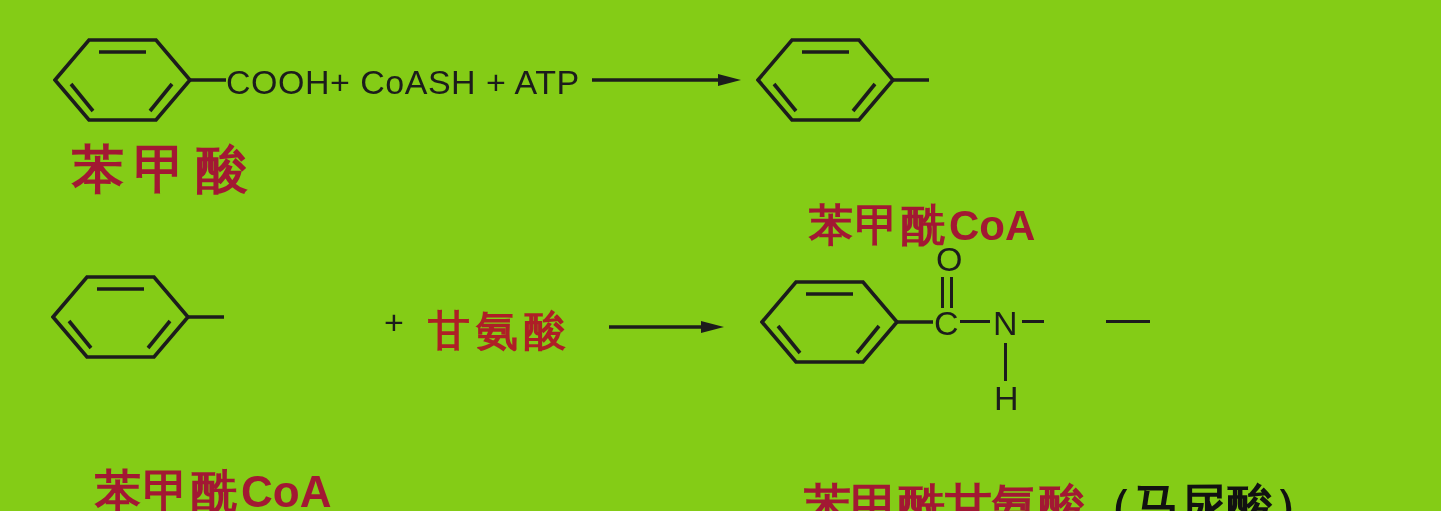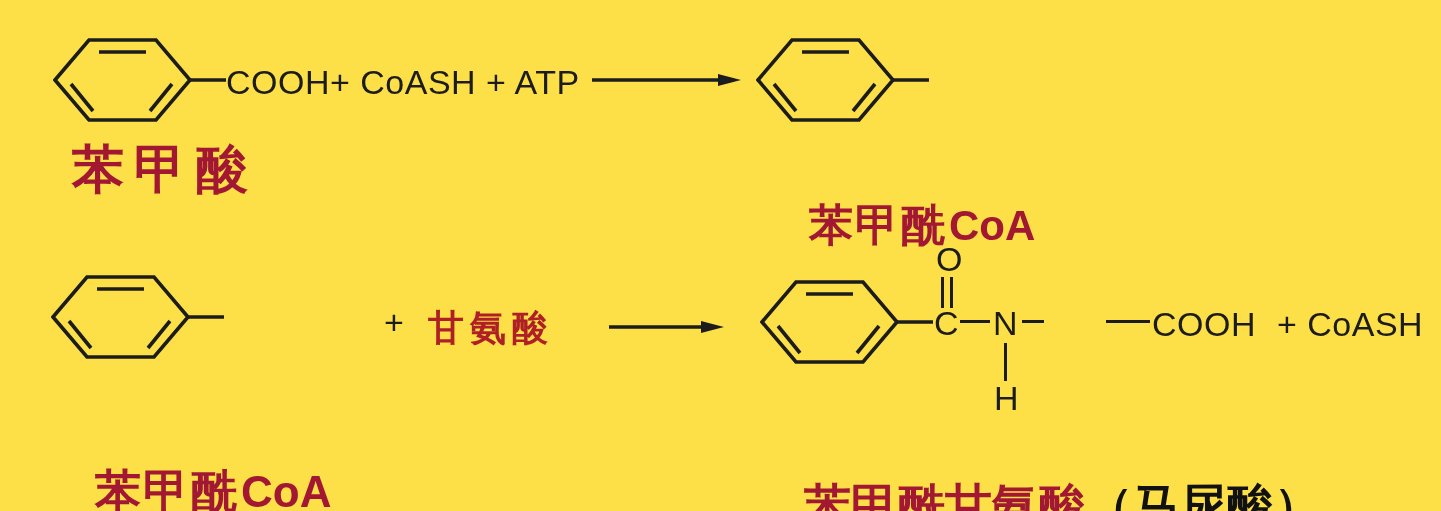--- a/index.html
+++ b/index.html
@@ -1,37 +1,37 @@
 <!DOCTYPE html>
 <html><head>
 <meta charset="utf-8">
 <style>
   html,body { margin:0; padding:0; background:#ffffff; }
   .canvas {
-    position:relative; width:1441px; height:511px; background:#fde047;
+    position:relative; width:1441px; height:511px; background:#84cc16;
     font-family:"Liberation Sans", sans-serif; overflow:hidden;
   }
   .ring, .arrow, .formula, .atom, .bond, .label, .glycine { position:absolute; }
   .formula, .atom {
     font-size:34px; line-height:1; color:#1c1c1c; white-space:pre;
     letter-spacing:0.5px; font-family:"Liberation Sans", sans-serif;
   }
   .fsub { font-size:21px; letter-spacing:0; }
   .bond { background:#1c1c1c; }
   .label {
     font-family:"Liberation Serif", serif; font-weight:bold; color:#A21833;
     line-height:1; white-space:pre;
   }
   .label .coa {
     font-family:Liberation Sans, sans-serif; font-weight:bold;
     letter-spacing:0; margin-left:2px;
   }
   .glycine {
     font-family:"Liberation Sans", sans-serif; font-weight:bold;
-    color:#AE1F26; font-size:36px; line-height:1; letter-spacing:6px; white-space:pre;
+    color:#AE1F26; font-size:42px; line-height:1; letter-spacing:6px; white-space:pre;
   }
   .blacktxt { color:#111111; }
   svg .stroke { stroke:#1c1c1c; stroke-width:3.6; fill:none; }
   svg .fillhead { fill:#1c1c1c; stroke:none; }
 </style>
 </head>
 <body>
 
 <div class="canvas">
 
@@ -102,22 +102,20 @@
   <div class="atom" style="left:936px;top:242px">O</div>
   <div class="bond" style="left:941px;top:277px;width:3px;height:31px"></div>
   <div class="bond" style="left:950px;top:277px;width:3px;height:31px"></div>
   <div class="atom" style="left:934px;top:306px">C</div>
   <div class="bond" style="left:960px;top:320px;width:30px;height:3px"></div>
   <div class="atom" style="left:993px;top:306px">N</div>
   <div class="bond" style="left:1004px;top:343px;width:3px;height:38px"></div>
   <div class="atom" style="left:994px;top:381px">H</div>
   <div class="bond" style="left:1022px;top:320px;width:22px;height:3px"></div>
   <div class="bond" style="left:1106px;top:320px;width:44px;height:3px"></div>
-  <div class="atom" style="left:1152px;top:307px">COOH</div>
-  <div class="atom" style="left:1277px;top:307px">+ CoASH</div>
 
   <div class="label" style="left:41px;top:423px;font-size:46px;letter-spacing:2px">
     <span>苯甲酰</span><span class="coa" style="font-size:44px">CoA</span>
   </div>
 
   <div class="label" style="left:757px;top:436px;font-size:47px">
     <span>苯甲酰甘氨酸</span><span class="blacktxt">（马尿酸）</span>
   </div>
 
 </div>

